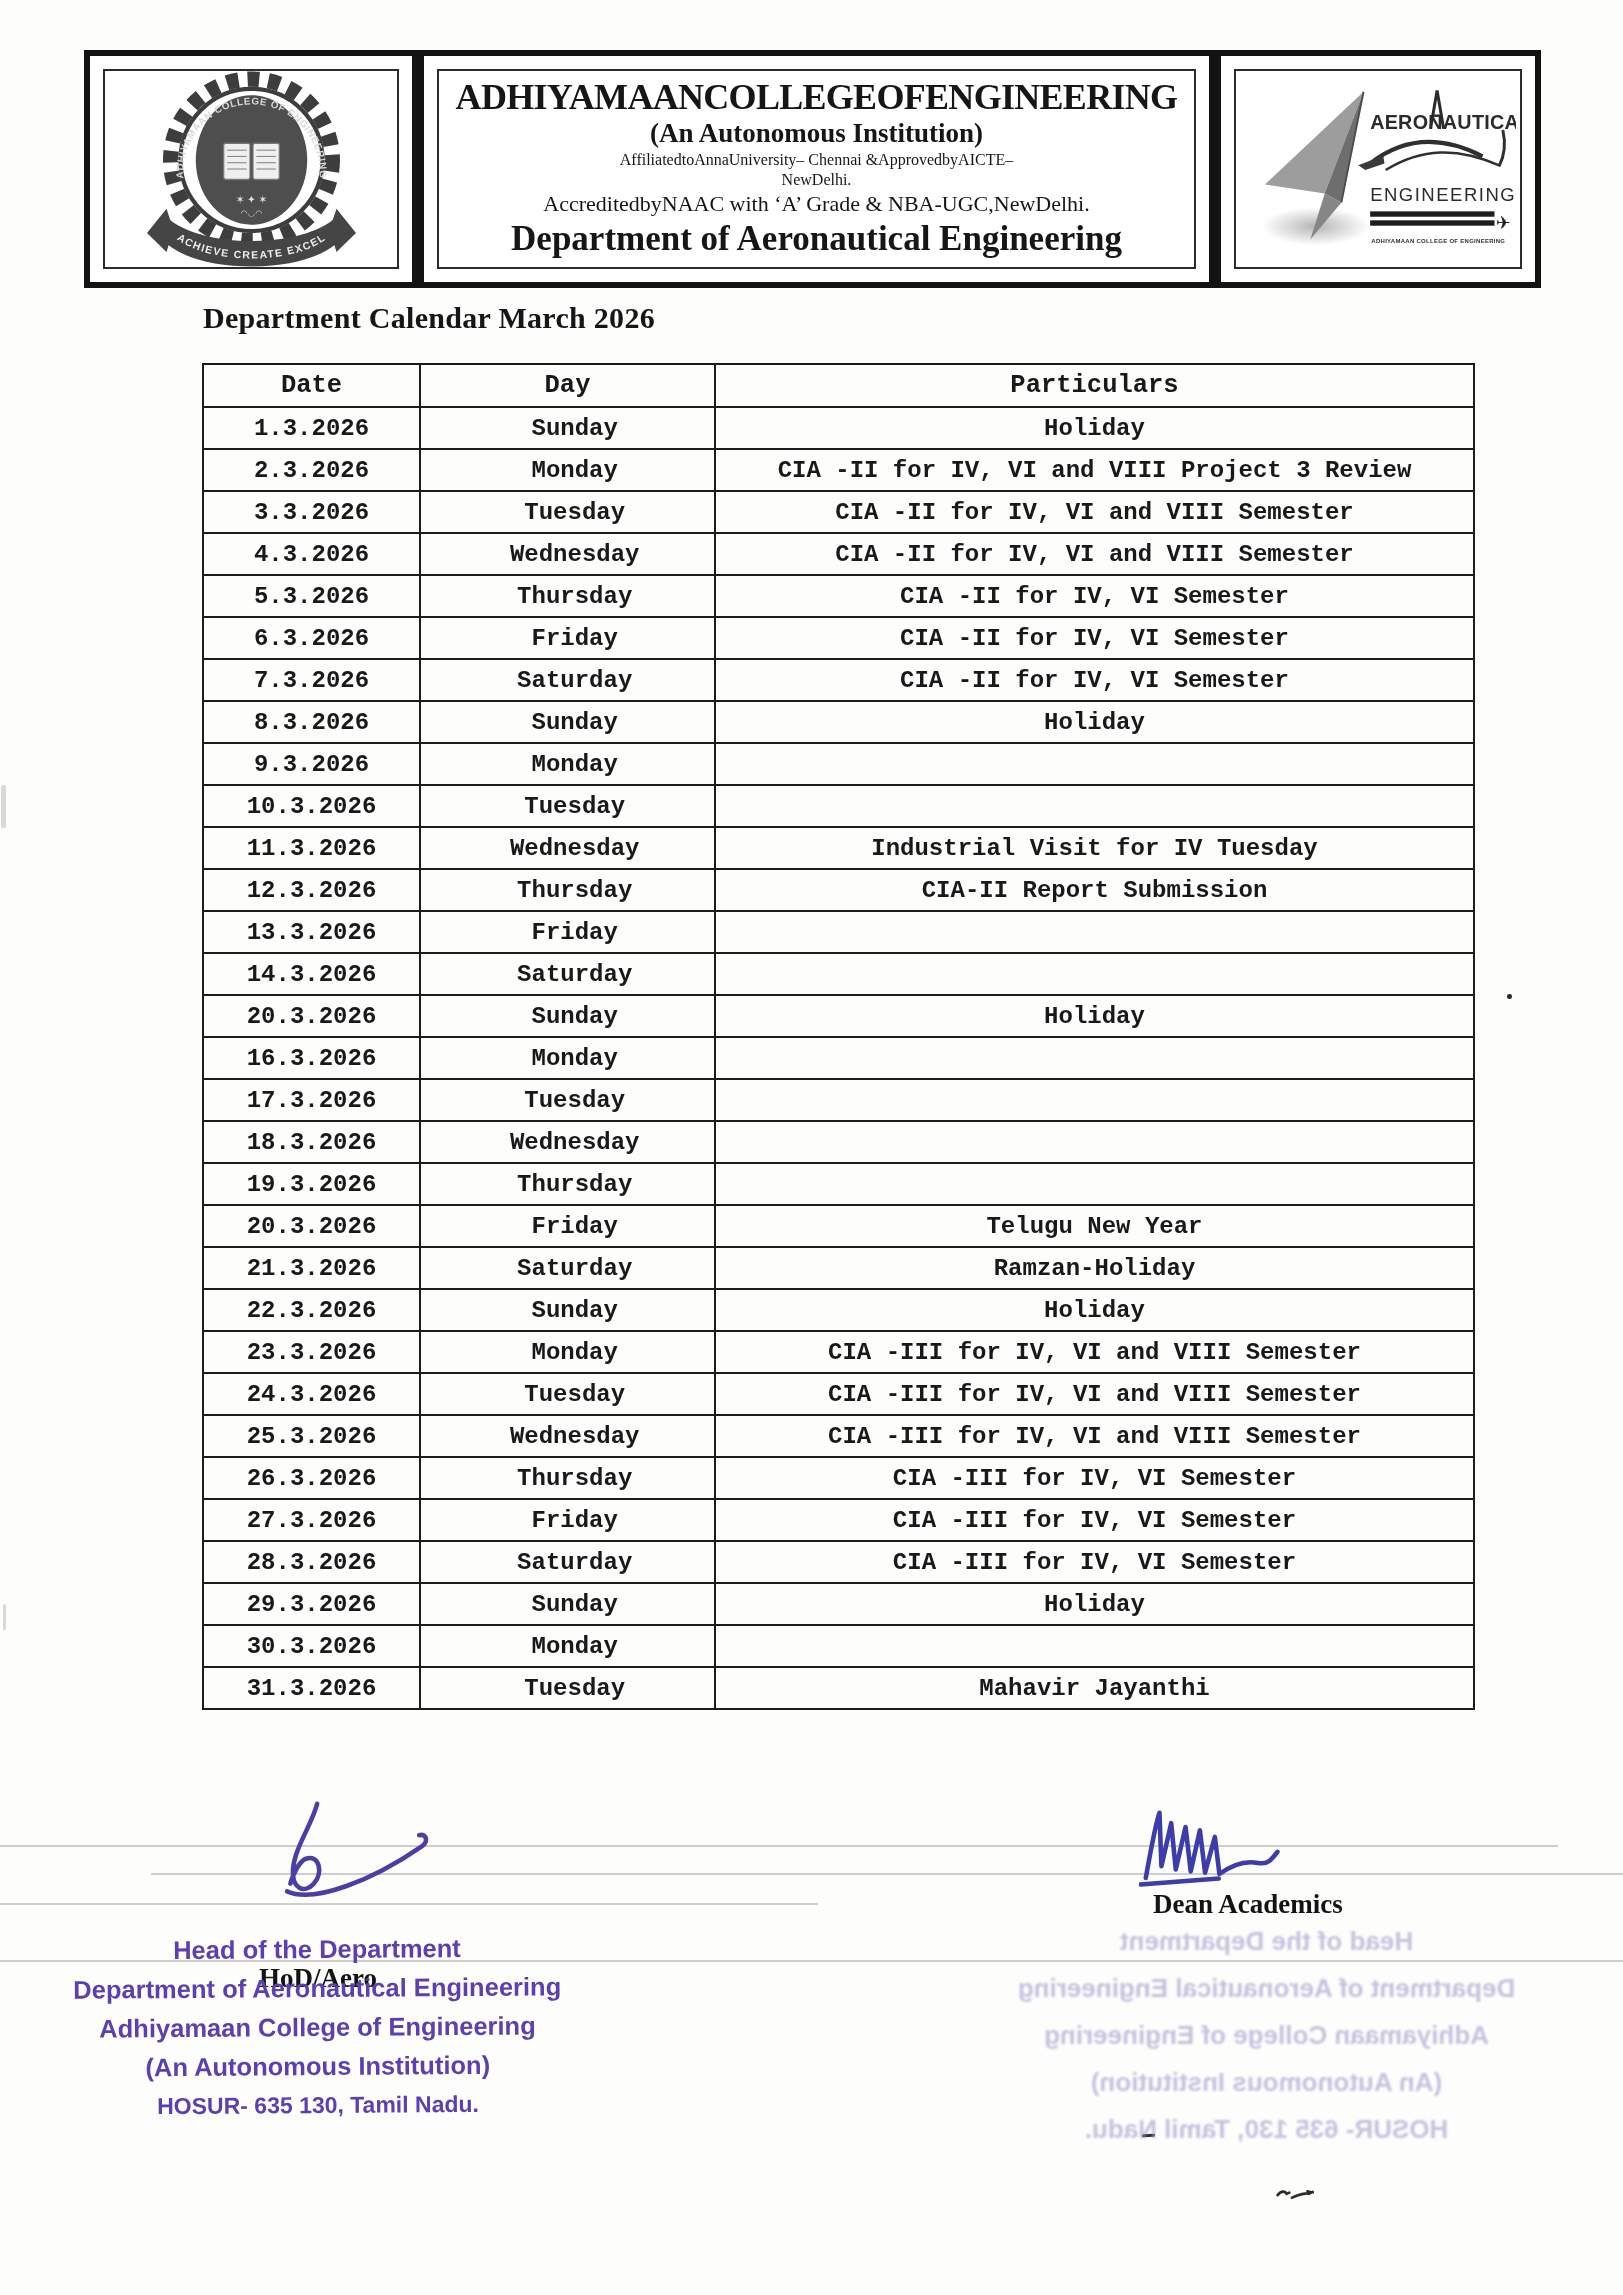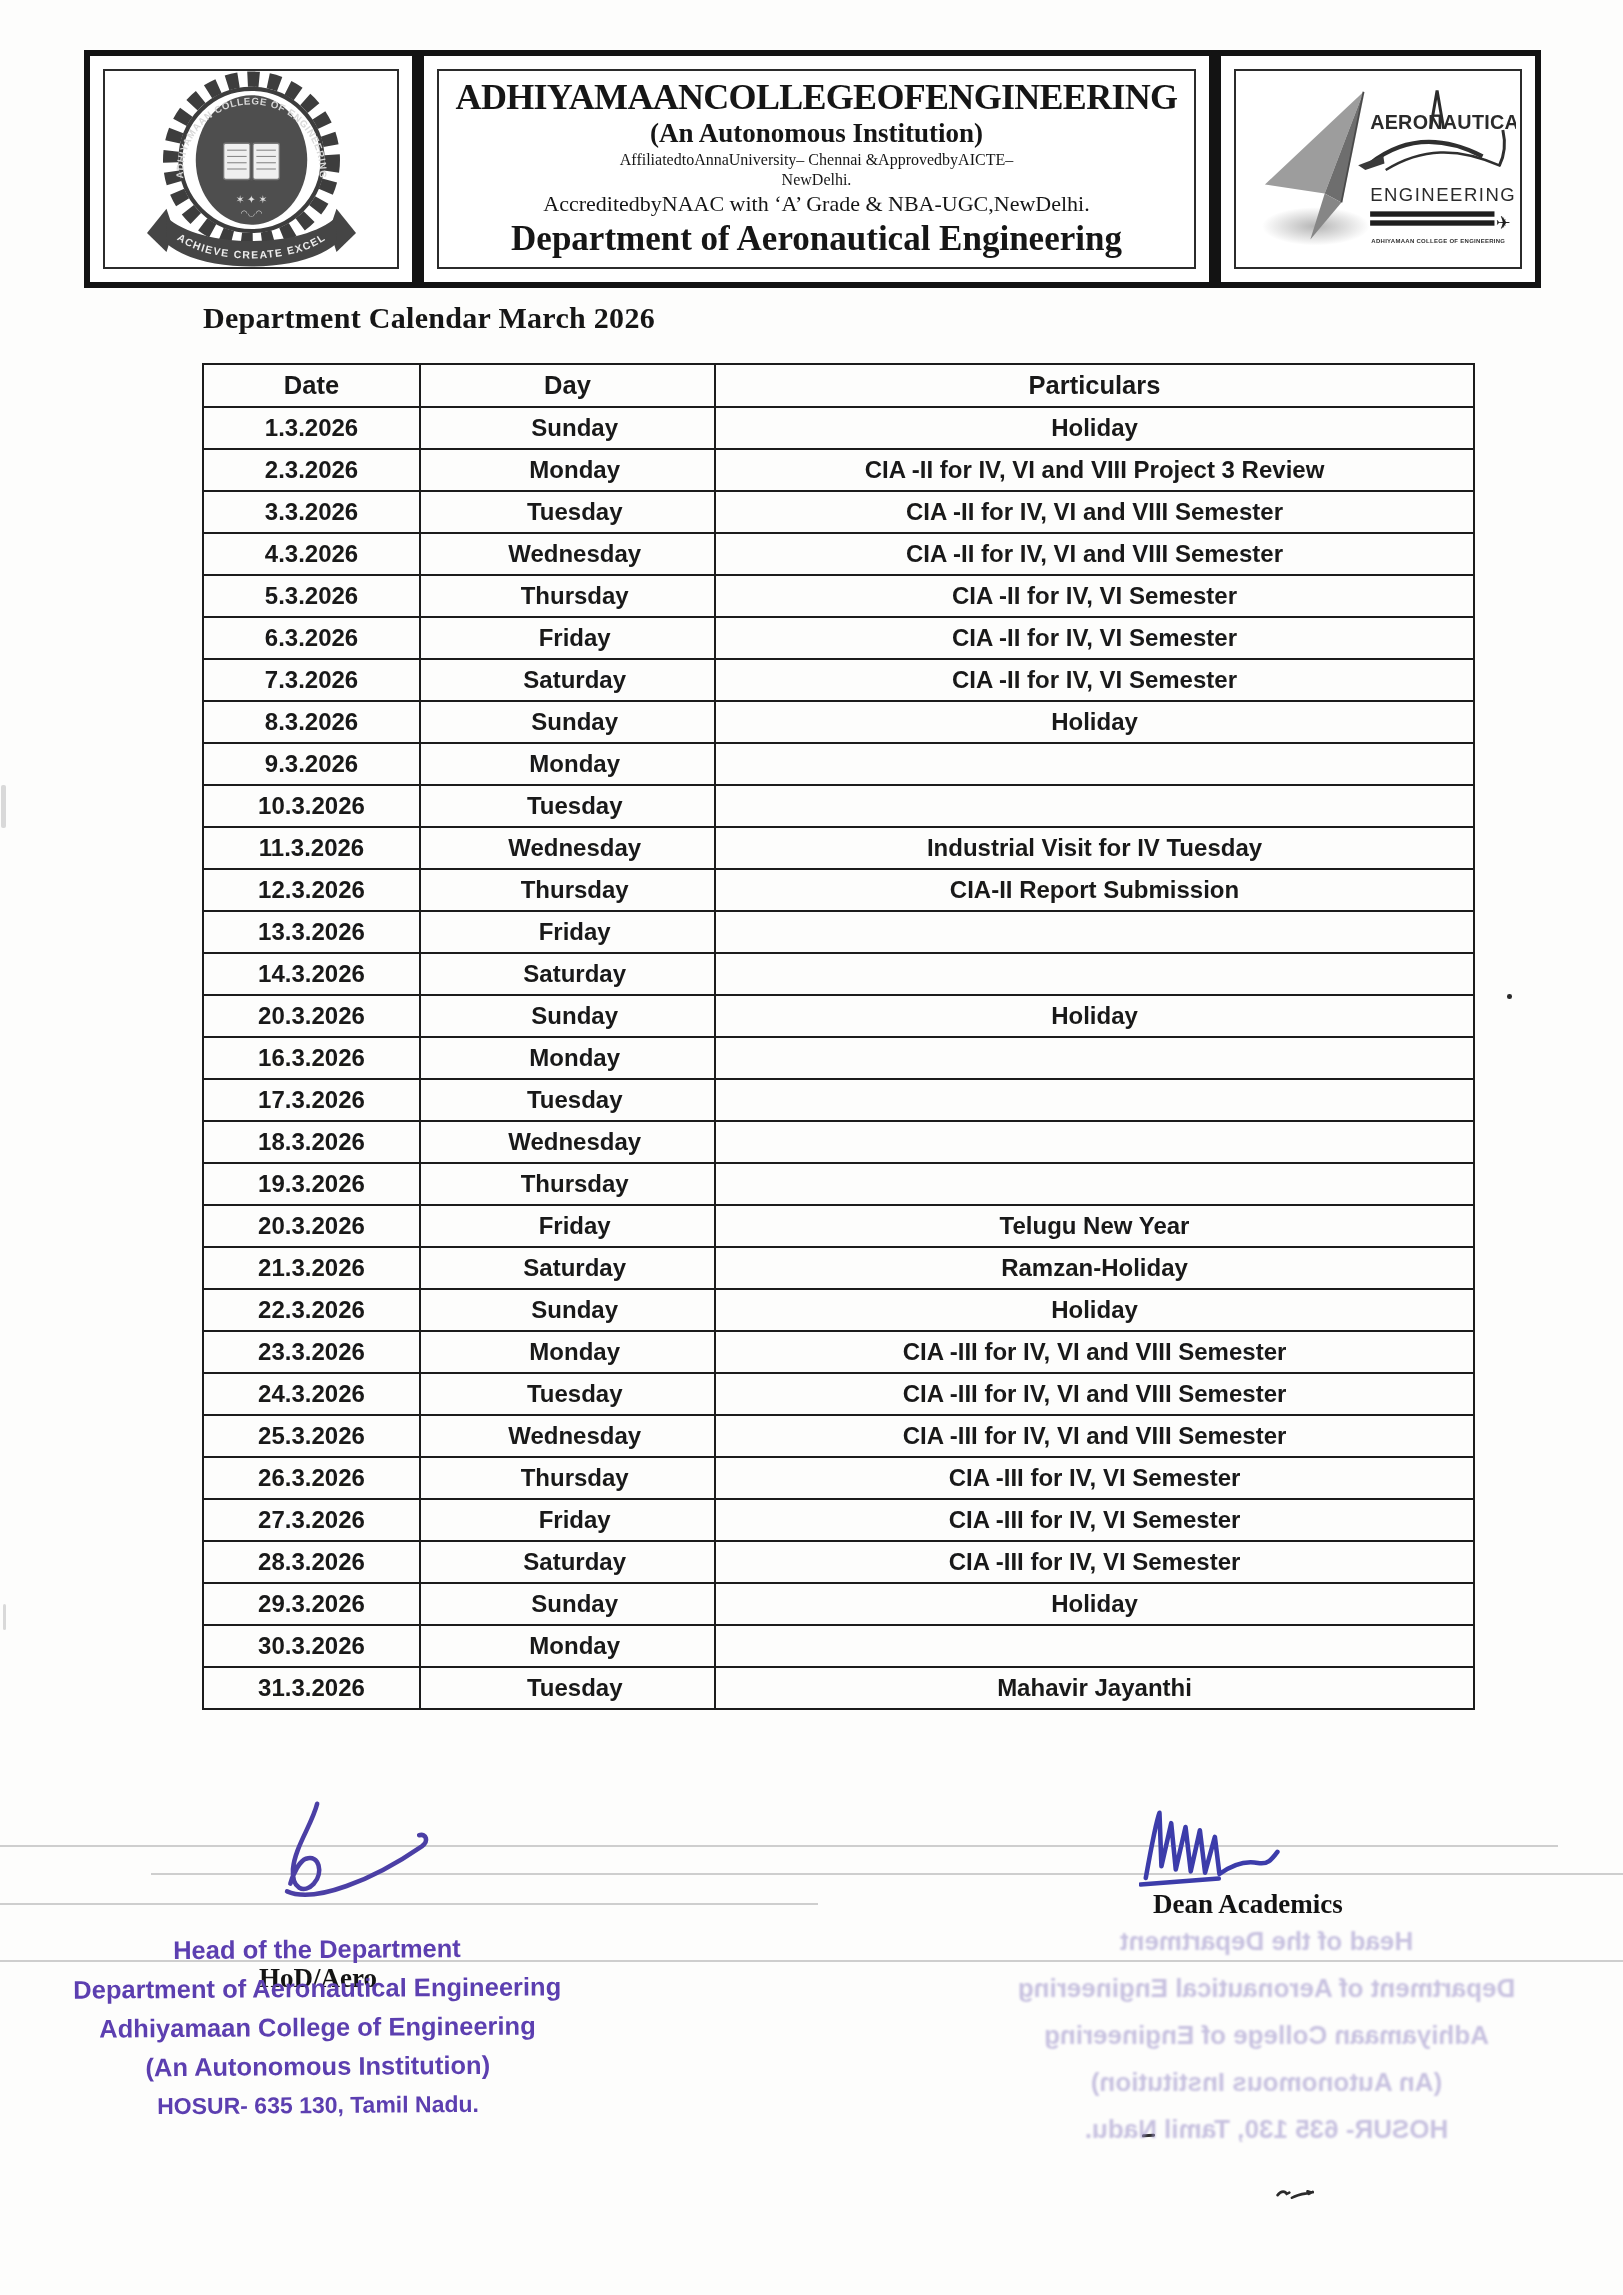--- a/index.html
+++ b/index.html
@@ -31,21 +31,21 @@
   
   .doc-title {
     position:absolute; left:203px; top:301px; width:1270px;
     font-size:30px; font-weight:bold; letter-spacing:0.3px;
   }
 
   
   table.calendar {
     position:absolute; left:202px; top:363px; width:1270px;
     border-collapse:collapse; table-layout:fixed;
-    font-family:Liberation Sans, sans-serif;
+    font-family:Liberation Mono, monospace;
     padding-left:28px;
   }
   table.calendar th, table.calendar td {
     border:2.6px solid #1c1c1c; font-weight:bold; color:#191919;
     overflow:hidden; white-space:nowrap;
   }
   table.calendar th { height:43px; font-size:25.5px; text-align:center; }
   table.calendar td { height:42px; font-size:24px; }
   td.c-date { text-align:center; }
   td.c-day  { text-align:center; padding-left:14.4px; }

